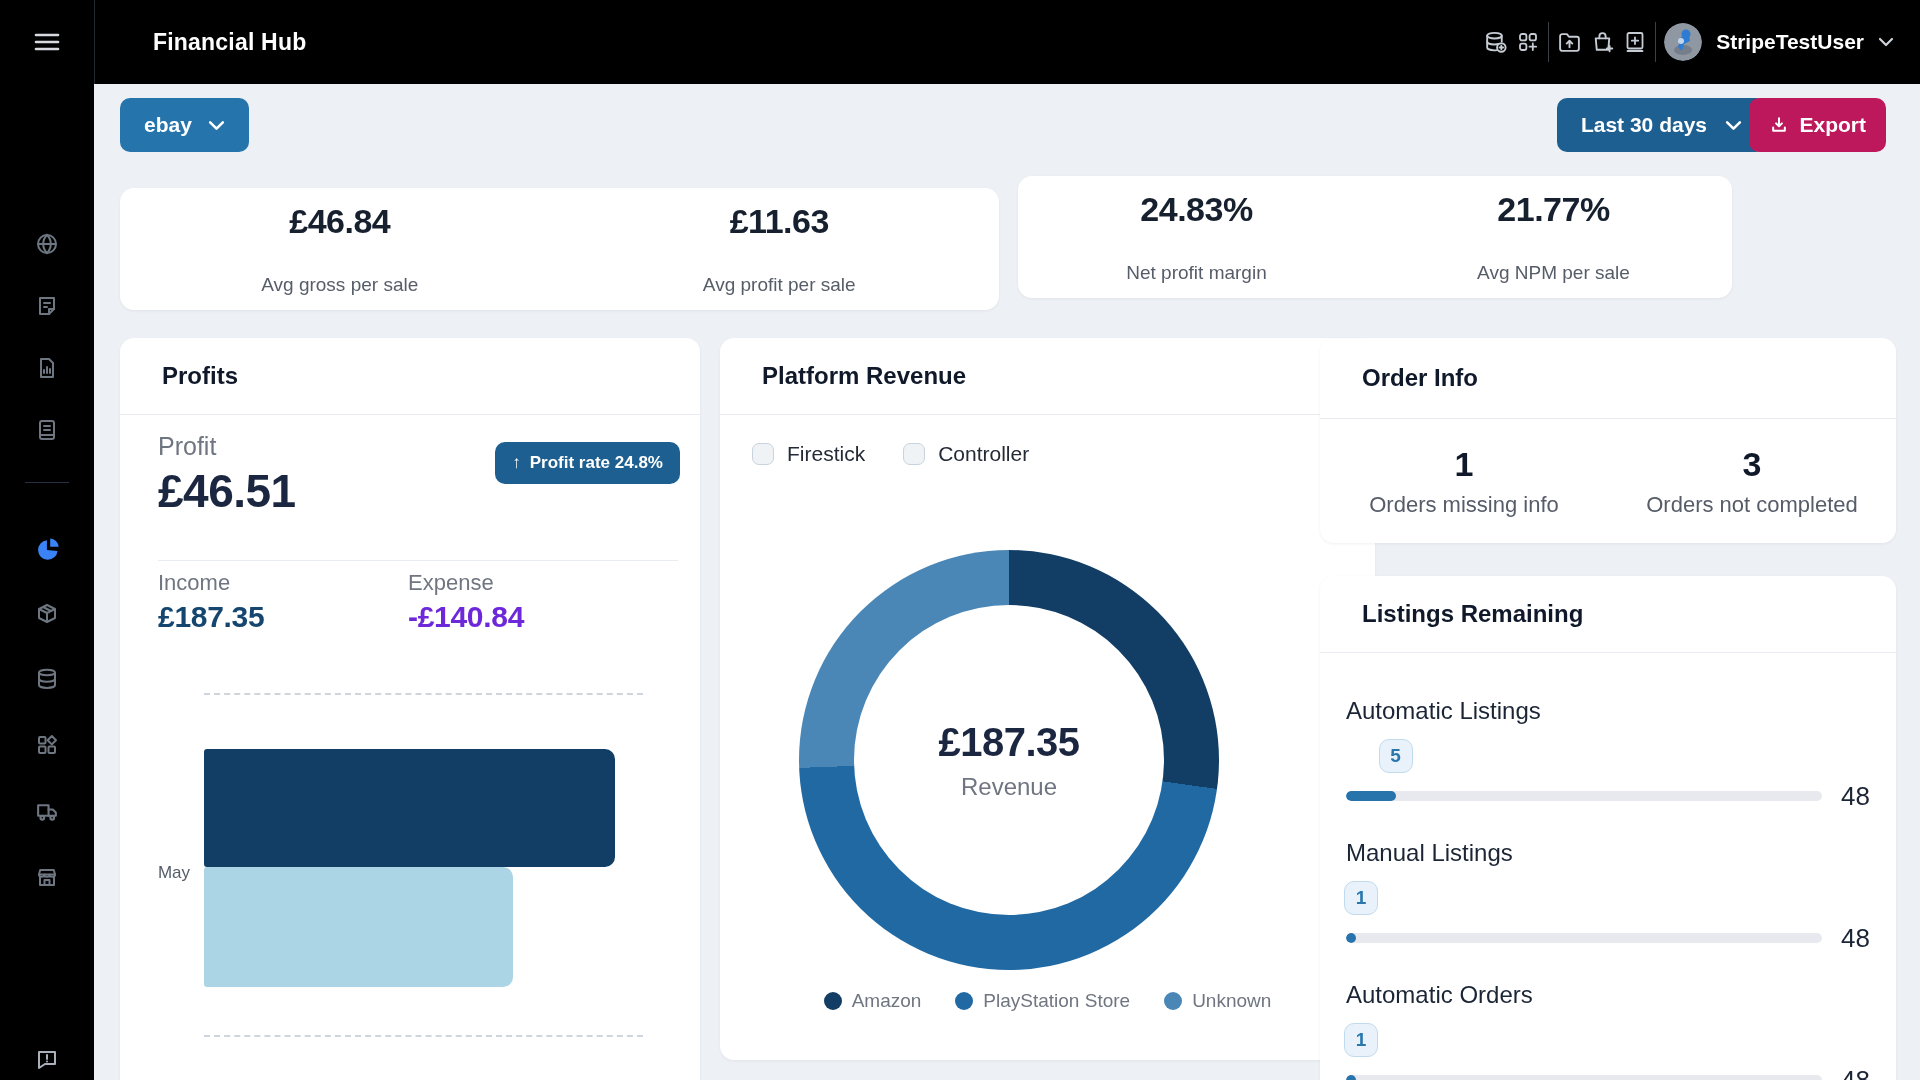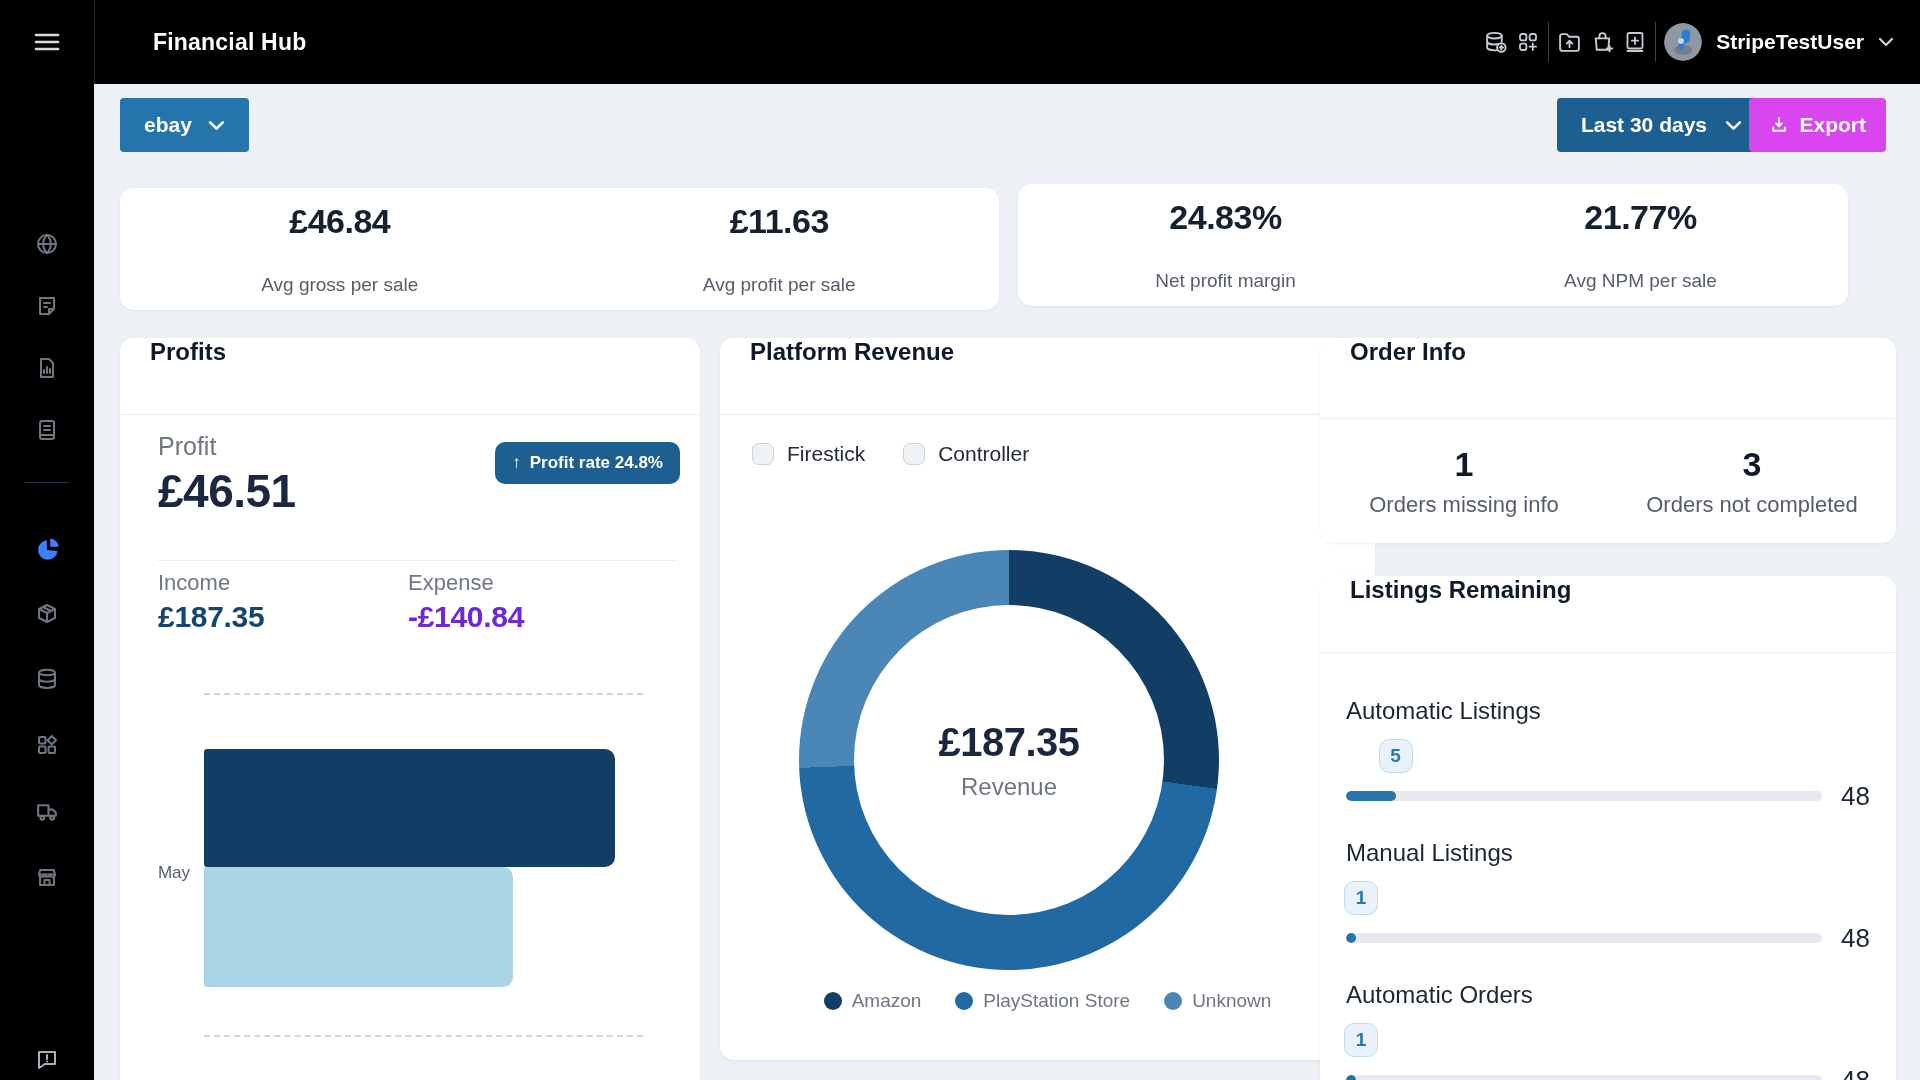--- a/index.html
+++ b/index.html
@@ -22,33 +22,33 @@
 
   
   .sidebar { position:absolute; left:0; top:84px; width:94px; height:996px; background:#000; z-index:4; }
   .sb-icon { position:absolute; left:35px; width:24px; height:24px; color:#6e7681; background:none; border:none; cursor:pointer; padding:0; }
   .sb-icon svg { display:block; }
   .sb-icon.active { color:#3b82f6; }
   .sb-icon.light { color:#a9b0b9; }
   .sb-divider { position:absolute; left:25px; top:398px; width:44px; height:1px; background:#273040; }
 
   
-  .btn { display:flex; align-items:center; justify-content:center; border:none; border-radius:4px; cursor:pointer; color:#fff; font-family:inherit; font-weight:bold; }
+  .btn { display:flex; align-items:center; justify-content:center; border:none; border-radius:10px; cursor:pointer; color:#fff; font-family:inherit; font-weight:bold; }
   .btn-ebay { position:absolute; left:120px; top:98px; height:54px; padding:0 24px; gap:16px; background:#2574ab; font-size:21px; }
   .btn-range { position:absolute; right:154px; top:98px; height:54px; padding:0 24px; gap:18px; background:#1d5f90; font-size:21px; }
-  .btn-export { position:absolute; right:34px; top:98px; height:54px; padding:0 20px; gap:10px; background:#d946ef; font-size:21px; }
+  .btn-export { position:absolute; right:34px; top:98px; height:54px; padding:0 20px; gap:10px; background:#be185d; font-size:21px; }
 
   
   .card { position:absolute; background:#fff; border-radius:14px; box-shadow:0 1px 3px rgba(16,24,40,.06); }
-  .card-header { height:77px; display:flex; padding:0 30px; border-bottom:1px solid #e9ecf0; }
+  .card-header { height:77px; display:flex; align-items:center; padding:0 42px; border-bottom:1px solid #e9ecf0; }
   .card-title { font-size:24px; font-weight:bold; color:#10192a; }
 
   
   .stat-card-1 { left:120px; top:188px; width:879px; height:122px; }
-  .stat-card-2 { left:1018px; top:184px; width:830px; height:122px; }
+  .stat-card-2 { left:1018px; top:176px; width:714px; height:122px; }
   .stat-card-1, .stat-card-2 { display:flex; }
   .stat-cell { flex:1; display:flex; flex-direction:column; align-items:center; justify-content:center;gap:26px; }
   .stat-value { font-size:34px; font-weight:bold; color:#16202e; letter-spacing:-.5px; }
   .stat-label { font-size:19px; color:#565d69; margin-top:7px; }
 
   
   .profits-card { left:120px; top:338px; width:580px; height:800px; }
   .pf-body { position:relative; height:723px; }
   .pf-profit-label { position:absolute; left:38px; top:17px; font-size:25px; color:#6f7681; }
   .pf-badge { position:absolute; right:20px; top:27px; height:42px; border-radius:10px; background:#1d5f90; color:#fff; display:flex; align-items:center; gap:9px; padding:0 17px; font-size:17px; font-weight:bold; }

